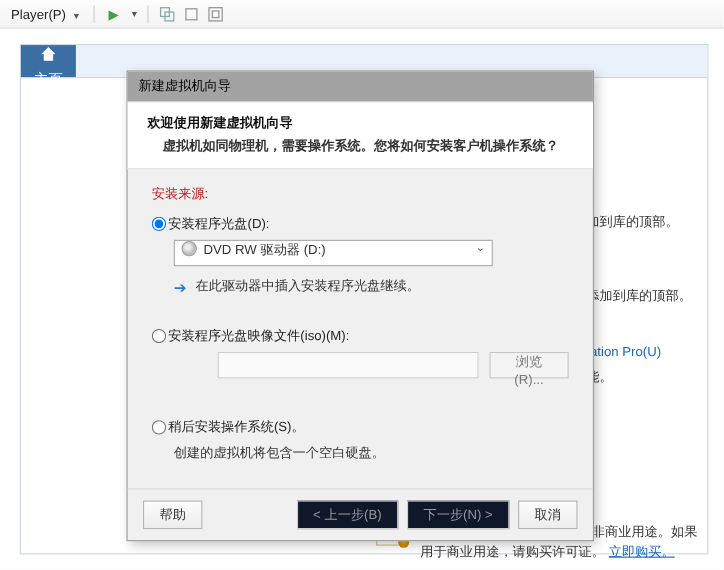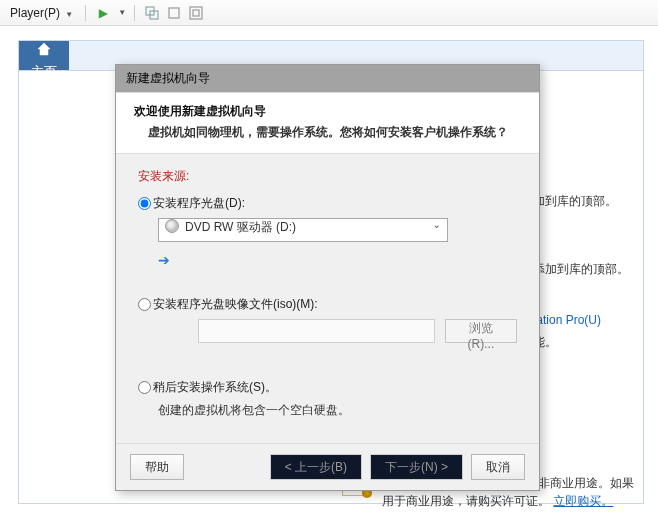--- a/index.html
+++ b/index.html
@@ -139,20 +139,21 @@
       <span>安装程序光盘(D):</span>
     </div>
     <div class="indent">
       <div class="select-box">
         <span class="disc-icon"></span>
         <span class="lbl">DVD RW 驱动器 (D:)</span>
         <span class="chev">⌄</span>
       </div>
       <div class="hint-row">
         <span class="arrow">➔</span>
+        <span>在此驱动器中插入安装程序光盘继续。</span>
       </div>
     </div>
 
     <div style="height:18px"></div>
 
     <div class="radio-row">
       <input type="radio" name="src" style="">
       <span>安装程序光盘映像文件(iso)(M):</span>
     </div>
     <div class="indent iso-row">

